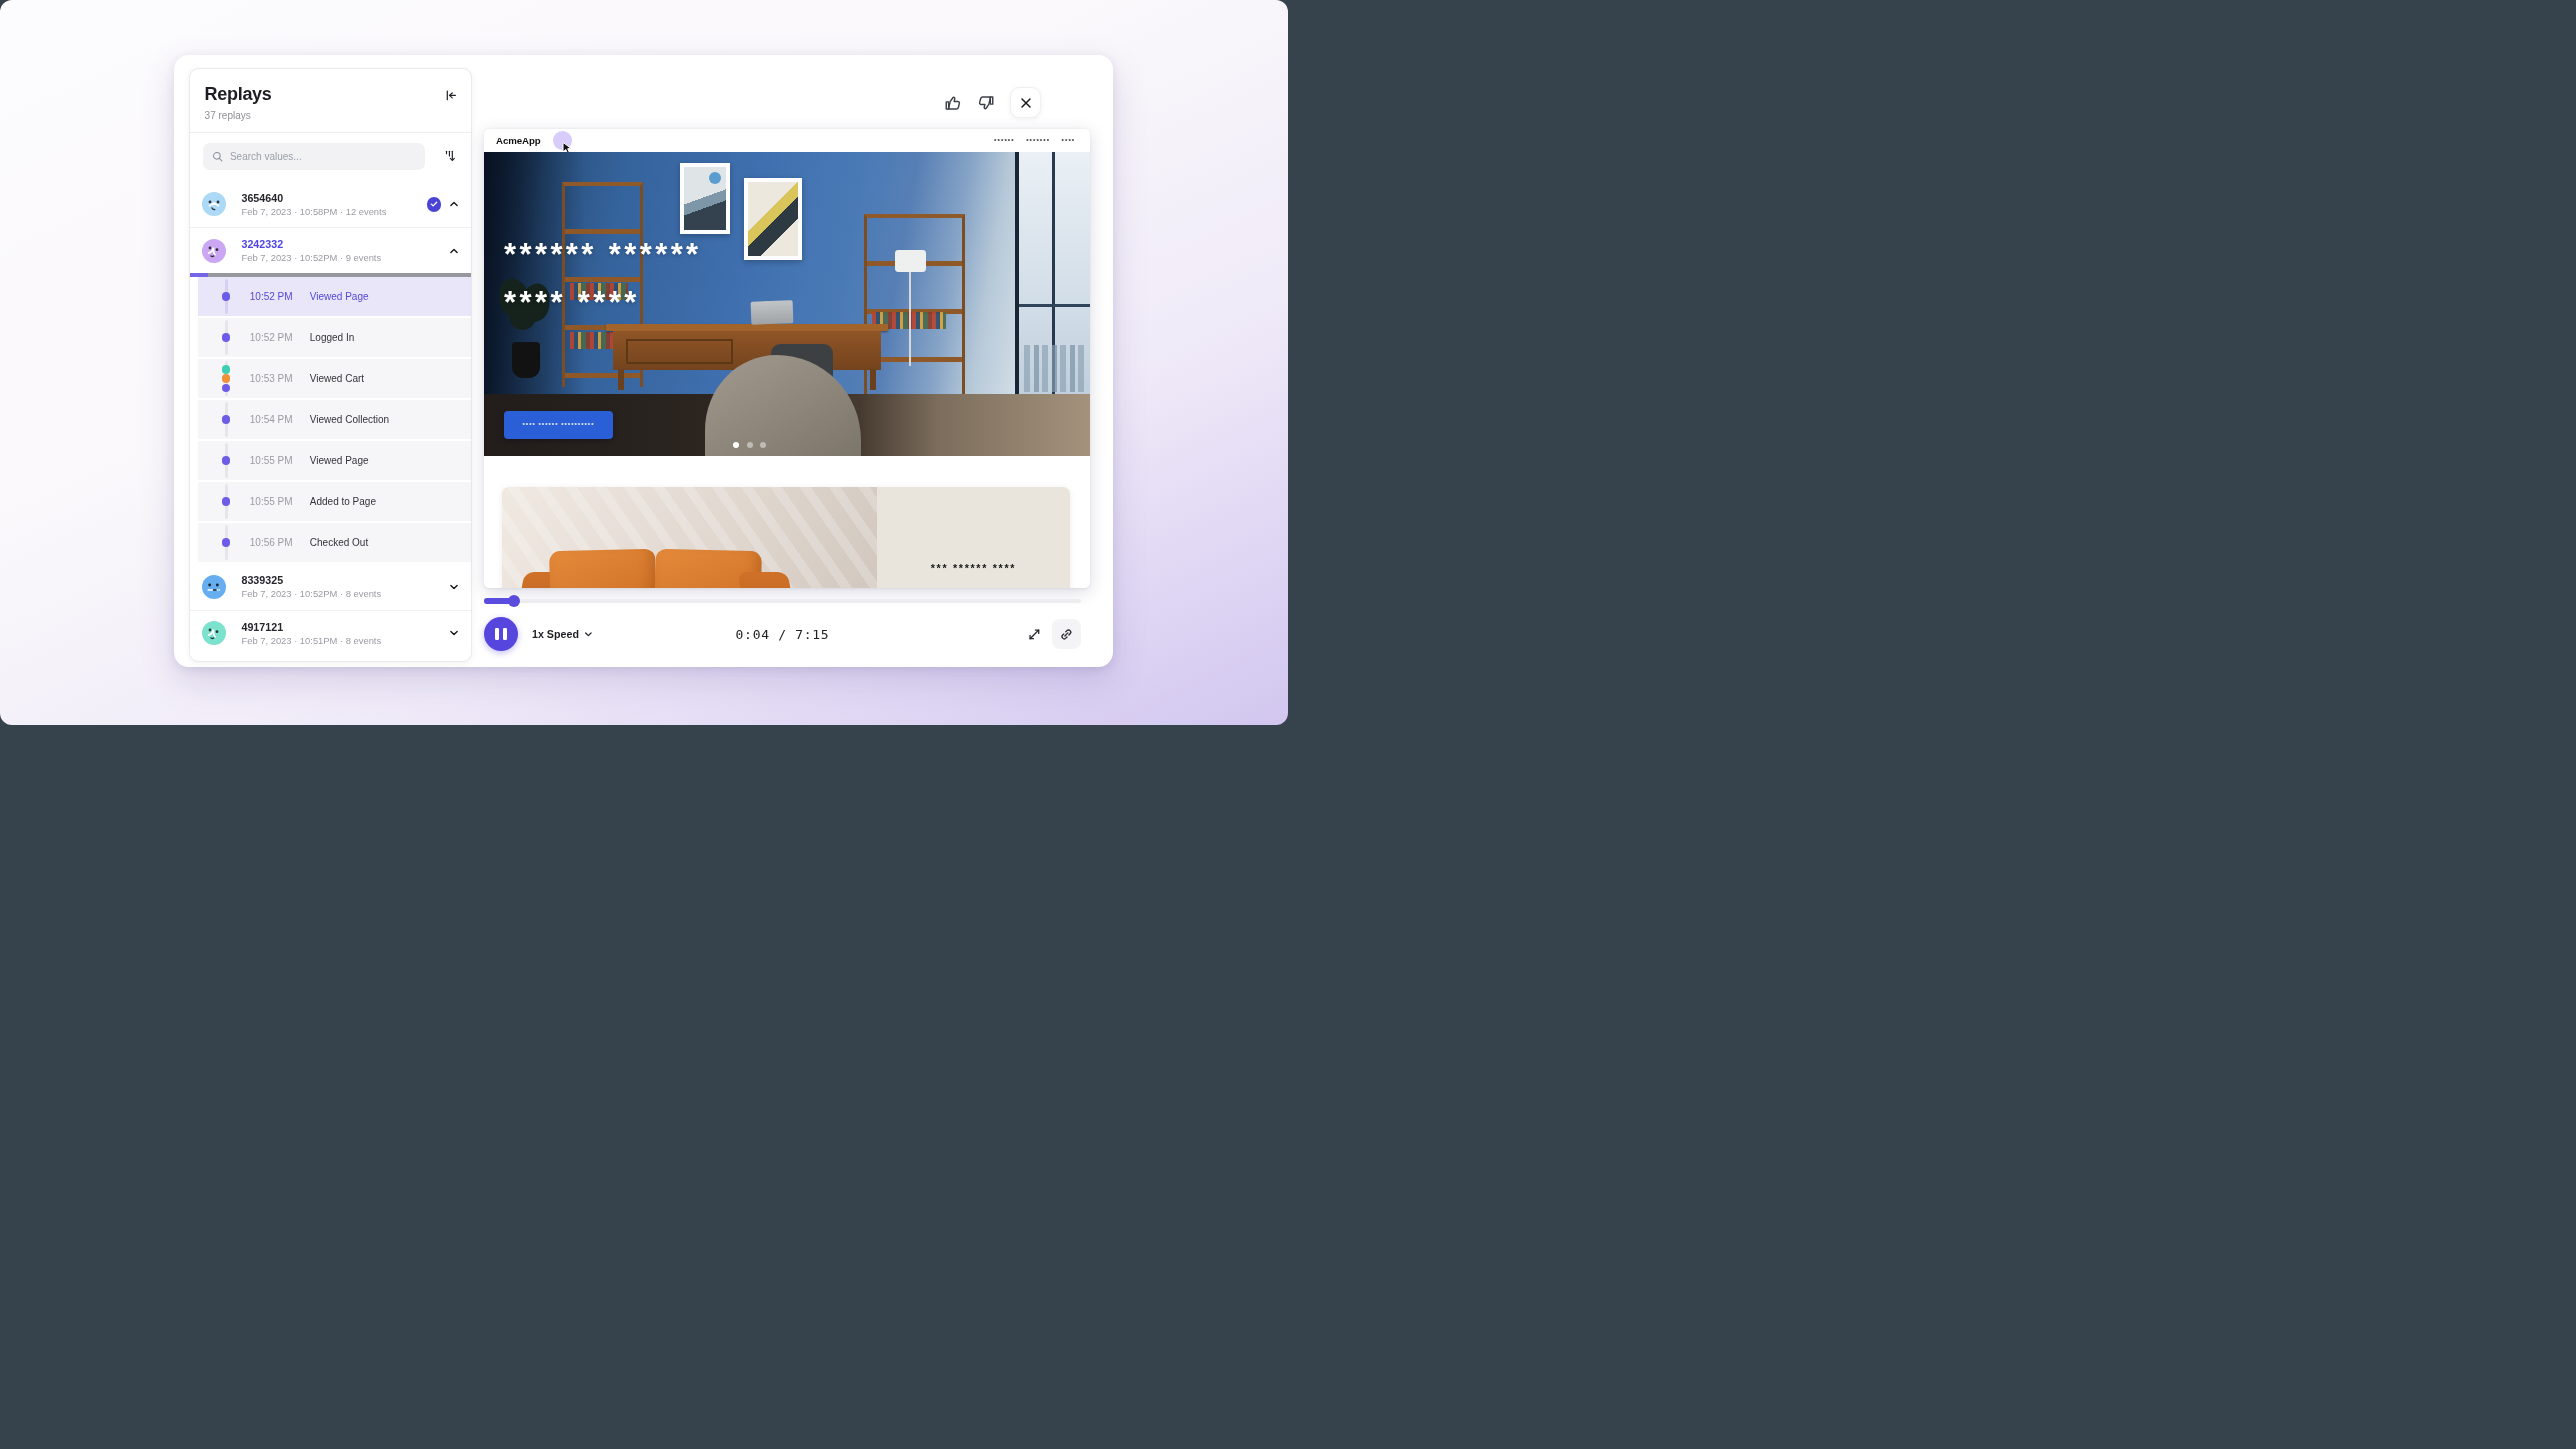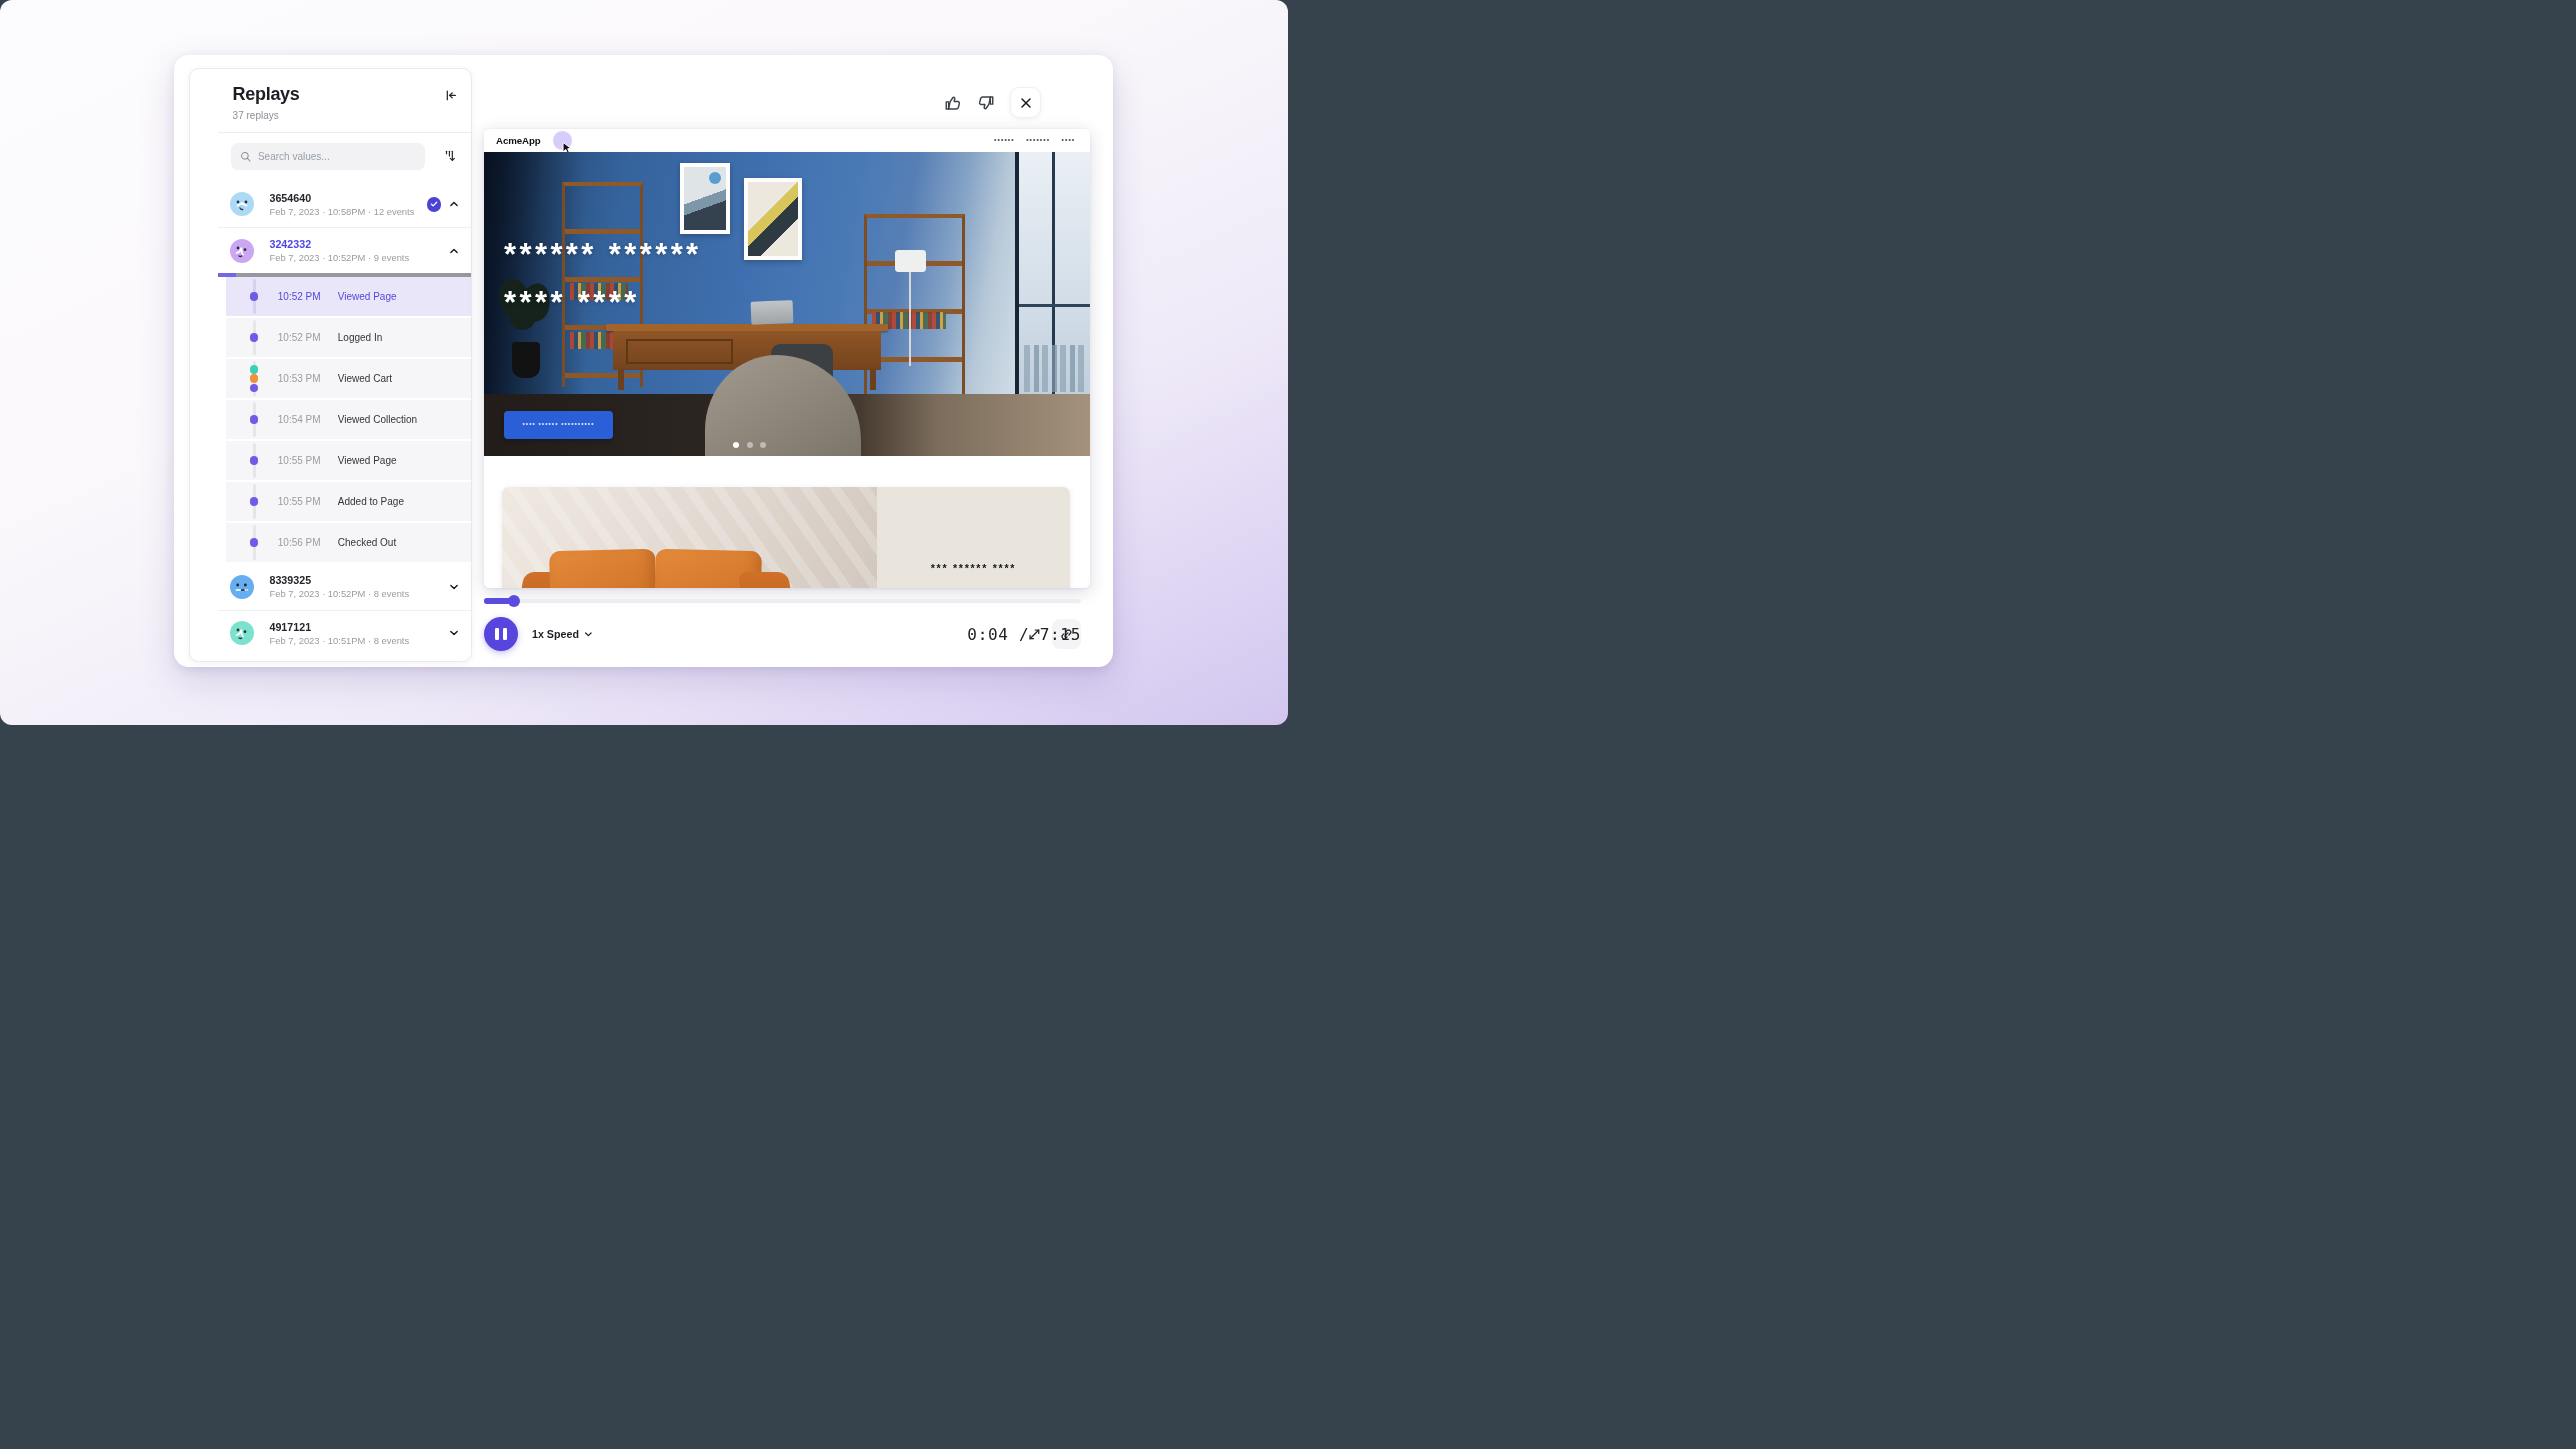--- a/index.html
+++ b/index.html
@@ -14,21 +14,21 @@
     background:#fff; border-radius:14.8px; box-shadow:0 13.4px 34px rgba(90,70,150,.18), 0 2.7px 9.4px rgba(60,50,110,.10); }
 
   
   .feedback { position:absolute; top:32px; right:72px; display:flex; align-items:center; gap:14.8px; }
   .icon-btn { background:none; border:none; cursor:pointer; display:flex; align-items:center; justify-content:center; }
   .close-btn { width:31px; height:31px; background:#fff; border:0.7px solid #f0f0f3; border-radius:9.4px;
     box-shadow:0 1.3px 5.4px rgba(0,0,0,.06); cursor:pointer; display:flex; align-items:center; justify-content:center; }
 
   
   .sidebar { position:absolute; left:14.8px; top:13.4px; width:283px; height:594px; background:#fff;
-    border:0.7px solid #e9e9ee; border-radius:9.4px; overflow:hidden; box-shadow:0 1.3px 6.7px rgba(30,30,60,.05);padding-left:28px; }
+    border:0.7px solid #e9e9ee; border-radius:9.4px; overflow:hidden; box-shadow:0 1.3px 6.7px rgba(30,30,60,.05); }
   .sb-header { padding:14.8px 13.4px 10.7px 14.8px; position:relative; }
   .sb-title { font-size:18px; font-weight:700; color:#1d1d24; letter-spacing:-0.3px; }
   .sb-subtitle { font-size:10px; color:#8e8e97; margin-top:4.7px; }
   .collapse-btn { position:absolute; top:19px; right:13.4px; }
   .divider { height:0.7px; background:#ededf1; }
 
   .search-row { display:flex; align-items:center; gap:18px; padding:10.7px 13.4px 10.7px 13.4px; }
   .search-box { flex:1; height:27px; background:#f2f2f5; border-radius:6.7px; display:flex; align-items:center; gap:6.7px; padding:0 8.7px; }
   .search-box input { border:none; background:transparent; outline:none; font-size:10px; color:#3a3a42; width:100%;
     font-family:"Liberation Sans",sans-serif; }
@@ -141,22 +141,22 @@
   
   .track { position:absolute; left:310px; top:544px; width:597px; height:4px; border-radius:2px; background:#ededf0; cursor:pointer; }
   .track .fill { position:absolute; left:0; top:-0.7px; width:29.5px; height:5.4px; border-radius:2.7px; background:#5b4ce0; }
   .track .handle { position:absolute; left:24px; top:-4px; width:12px; height:12px; border-radius:50%; background:#5b4ce0; cursor:grab; }
   .controls { position:absolute; left:310px; top:561px; width:597px; height:36px; display:flex; align-items:center; }
   .pause-btn { width:34px; height:34px; border-radius:50%; background:#5646dd; border:none; cursor:pointer;
     display:flex; align-items:center; justify-content:center; gap:4.7px; box-shadow:0 2px 6.7px rgba(86,70,221,.35); }
   .pause-btn i { width:3.4px; height:11.4px; background:#fff; border-radius:1.3px; }
   .speed { margin-left:14px; display:flex; align-items:center; gap:4.7px; background:none; border:none; cursor:pointer;
     font-size:10.7px; font-weight:700; color:#1f1f26; font-family:"Liberation Sans",sans-serif; }
-  .time { position:absolute; left:0; right:0; text-align:right; font-family:"DejaVu Sans Mono",monospace;
-    font-size:16px; color:#222; letter-spacing:0.7px; pointer-events:none; }
+  .time { position:absolute; left:0; right:0; text-align:center; font-family:"DejaVu Sans Mono",monospace;
+    font-size:13px; color:#222; letter-spacing:0.7px; pointer-events:none; }
   .ctrl-right { margin-left:auto; display:flex; align-items:center; gap:9.4px; }
   .link-btn { width:29.5px; height:29.5px; border-radius:8px; background:#f4f4f6; border:none; cursor:pointer;
     display:flex; align-items:center; justify-content:center; }
 
   svg { display:block; }
 </style>
 </head>
 <body>
 
 <div class="page">

